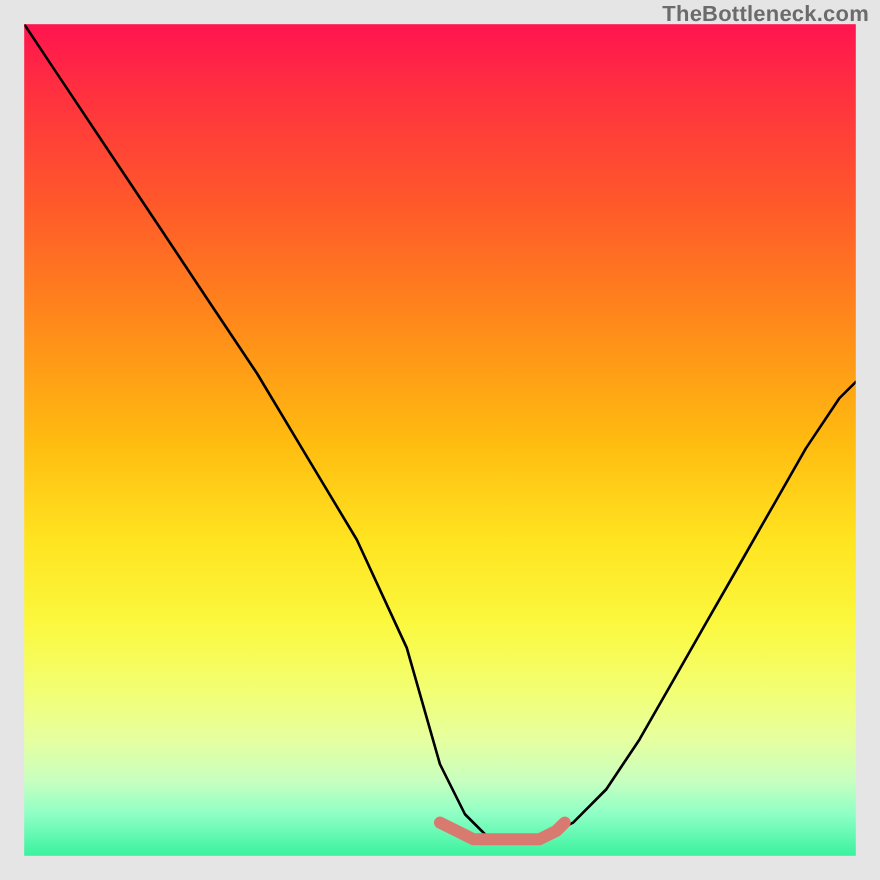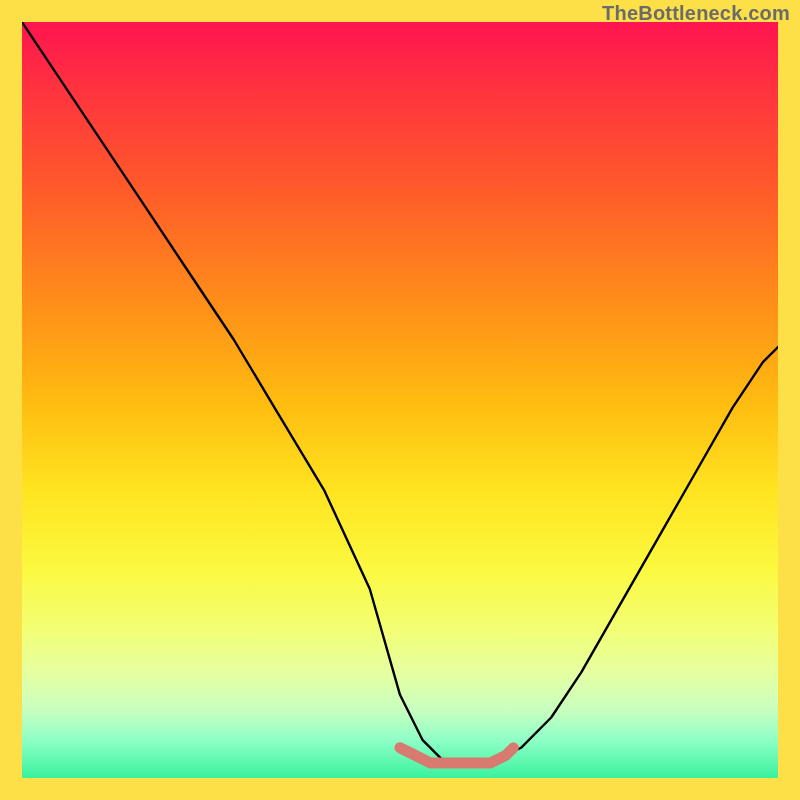--- a/index.html
+++ b/index.html
@@ -9,21 +9,21 @@
     height: 800px;
     background: #000;
     overflow: hidden;
   }
   .frame {
     position: absolute;
     left: 0;
     top: 0;
     width: 800px;
     height: 800px;
-    background: #fde047;
+    background: #e5e5e5;
   }
   .plot-area {
     position: absolute;
     left: 22px;
     top: 22px;
     width: 756px;
     height: 756px;
     overflow: hidden;
     background: linear-gradient(to bottom,
       #ff1450 0%,

